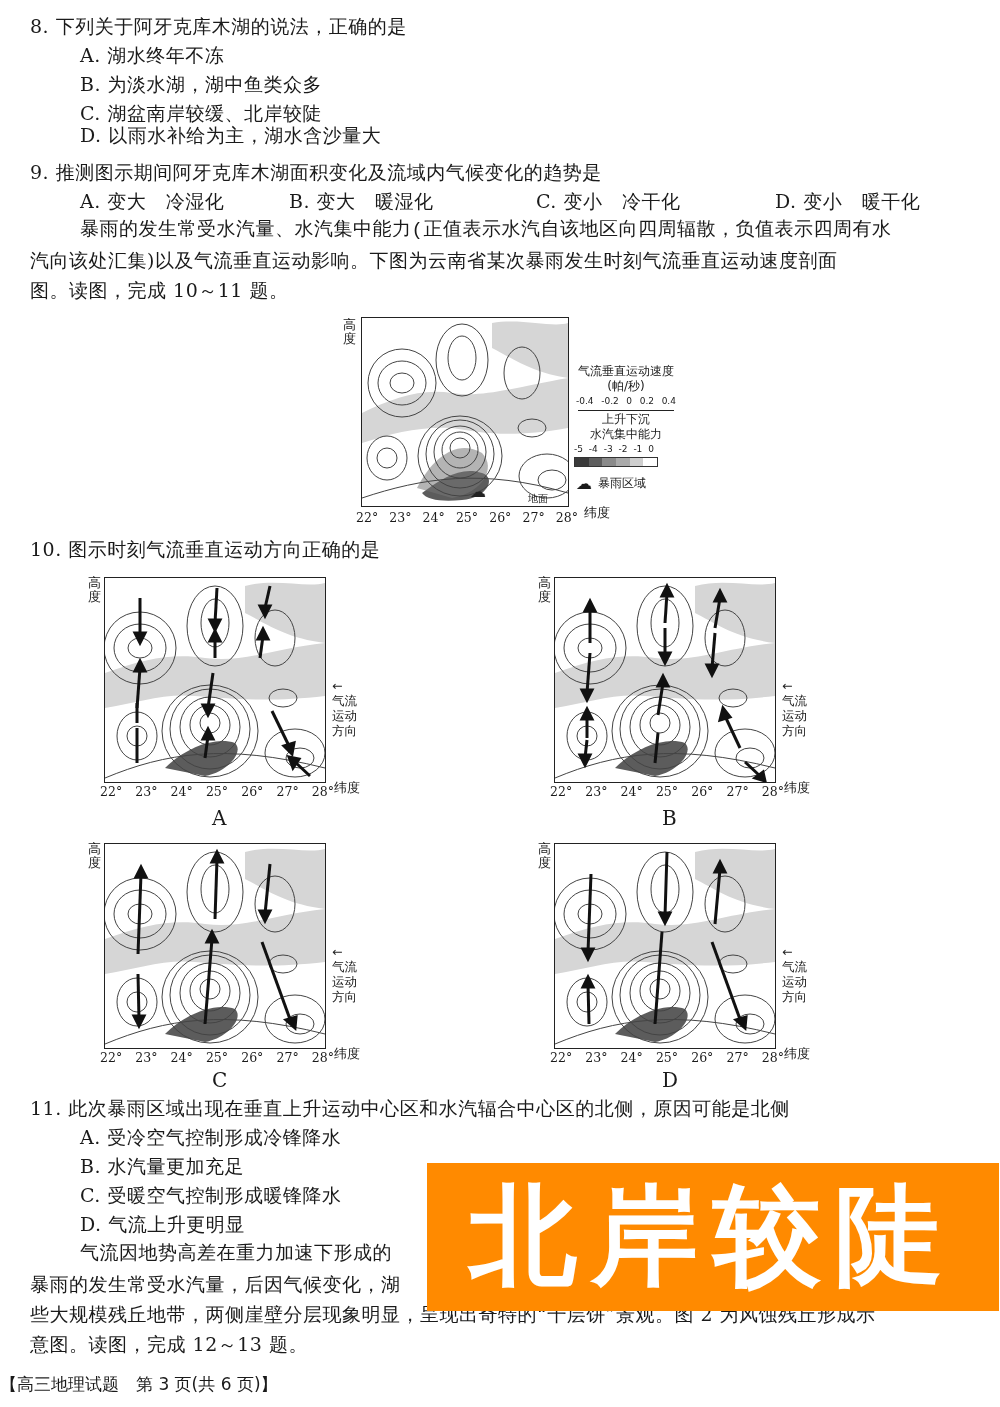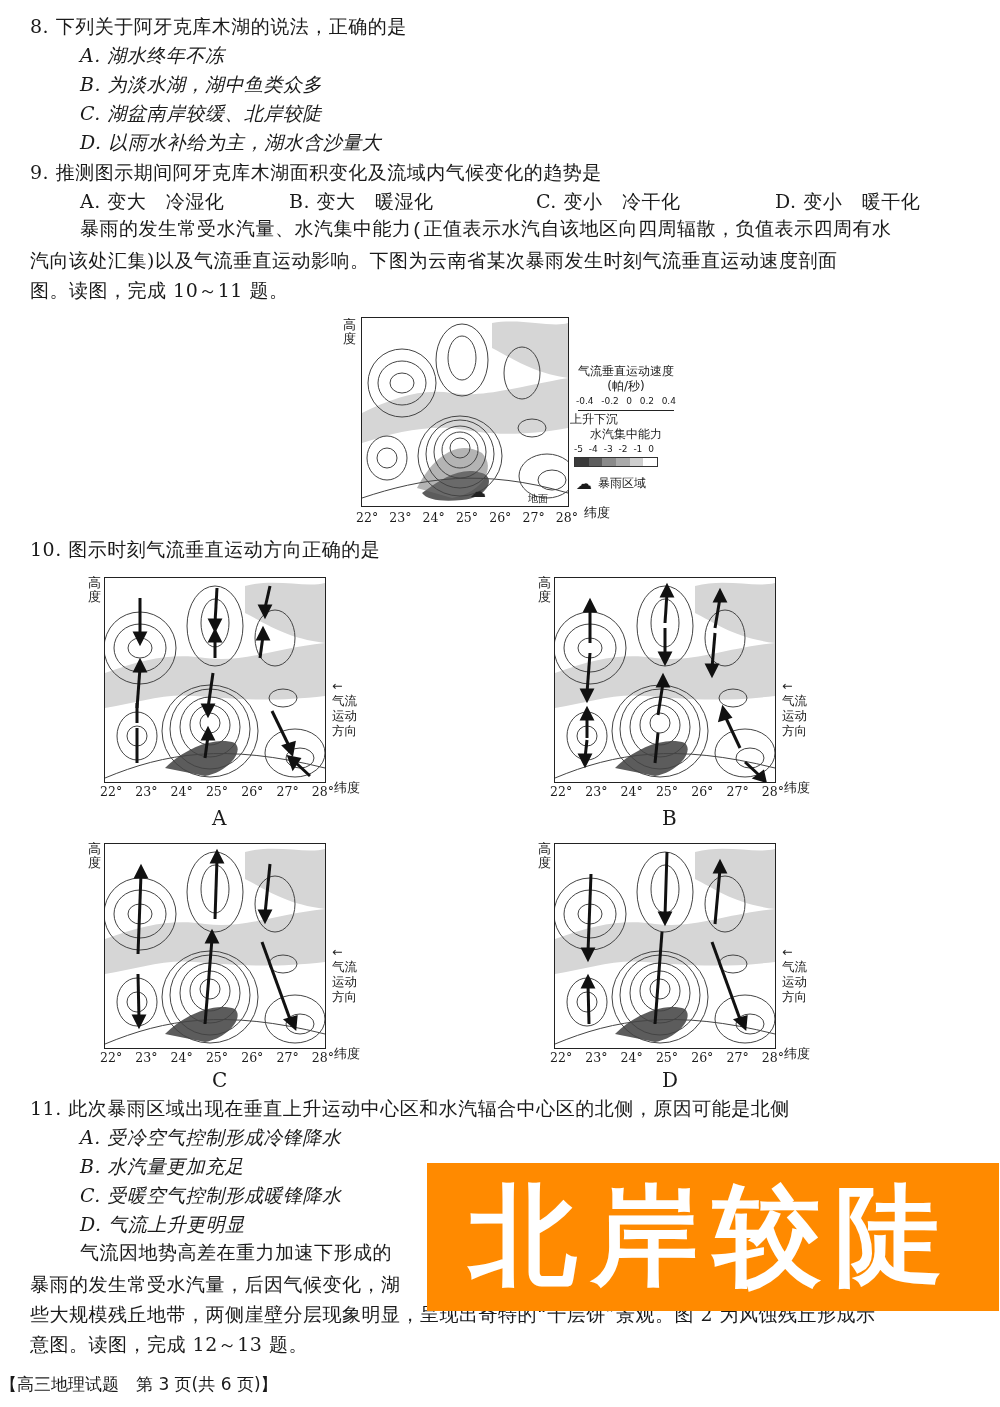--- a/index.html
+++ b/index.html
@@ -1,20 +1,20 @@
 <!DOCTYPE html>
 <html><head>
 <meta charset="utf-8">
 <style>
   html, body { margin:0; padding:0; background:#ffffff; }
   body { width:1000px; height:1407px; position:relative; overflow:hidden;
          font-family:"DejaVu Serif","Liberation Serif",serif; color:#1a1a1a; }
   .line { position:absolute; font-size:19px; line-height:24px; white-space:nowrap; letter-spacing:0.5px; }
   .q { left:30px; }
-  .opt { left:80px;font-style:italic; }
+  .opt { left:80px; }
   .indent { left:80px;font-family:Liberation Mono, monospace; }
   .fig { position:absolute; }
   .frame { position:absolute; border:1.5px solid #222; background:#fff; overflow:hidden; }
   .axis-lbl { position:absolute; font-size:13px; font-family:"DejaVu Serif",serif; white-space:nowrap; }
   .vlabel { position:absolute; font-size:13px; line-height:14px; width:14px; font-family:"DejaVu Sans",sans-serif; }
   .ticks { position:absolute; font-size:12.5px; display:flex; justify-content:space-between; font-family:"DejaVu Serif",serif; }
   .sub-label { position:absolute; font-size:20px; font-family:"DejaVu Serif",serif; }
   .legend { position:absolute; font-size:12px; font-family:"DejaVu Sans",sans-serif; line-height:15px; }
   .flow-legend { position:absolute; font-size:12.5px; line-height:15px; font-family:"DejaVu Sans",sans-serif; width:28px; }
   .banner { position:absolute; left:427px; top:1163px; width:572px; height:148px; background:#ff8a00;
@@ -22,21 +22,21 @@
   .banner span { color:#fff; font-family:"DejaVu Sans",sans-serif; font-weight:bold; font-size:108px; letter-spacing:14px; }
   .footer { position:absolute; left:0; width:1000px; top:1373px; font-size:17px; font-family:"DejaVu Sans",sans-serif; }
 </style>
 </head>
 <body>
 
 <div class="line q" style="top:14px">8. 下列关于阿牙克库木湖的说法，正确的是</div>
 <div class="line opt" style="top:43px">A. 湖水终年不冻</div>
 <div class="line opt" style="top:72px">B. 为淡水湖，湖中鱼类众多</div>
 <div class="line opt" style="top:101px">C. 湖盆南岸较缓、北岸较陡</div>
-<div class="line opt" style="top:130px">D. 以雨水补给为主，湖水含沙量大</div>
+<div class="line opt" style="top:123px">D. 以雨水补给为主，湖水含沙量大</div>
 
 <div class="line q" style="top:160px">9. 推测图示期间阿牙克库木湖面积变化及流域内气候变化的趋势是</div>
 <div class="line" style="top:189px; left:80px">A. 变大　冷湿化</div>
 <div class="line" style="top:189px; left:289px">B. 变大　暖湿化</div>
 <div class="line" style="top:189px; left:536px">C. 变小　冷干化</div>
 <div class="line" style="top:189px; left:775px">D. 变小　暖干化</div>
 
 <div class="line indent" style="top:218px">暴雨的发生常受水汽量、水汽集中能力(正值表示水汽自该地区向四周辐散，负值表示四周有水</div>
 <div class="line q" style="top:248px">汽向该处汇集)以及气流垂直运动影响。下图为云南省某次暴雨发生时刻气流垂直运动速度剖面</div>
 <div class="line q" style="top:278px">图。读图，完成 10～11 题。</div>
@@ -86,21 +86,21 @@
     <div>气流垂直运动速度</div>
     <div>(帕/秒)</div>
     <div style="display:flex; justify-content:space-between; font-size:9px; padding:0 6px">
       <span>-0.4</span>
       <span>-0.2</span>
       <span>0</span>
       <span>0.2</span>
       <span>0.4</span>
     </div>
     <div style="height:1px; background:#222; margin:1px 8px"></div>
-    <div style="display:flex; justify-content:flex-start; padding:0 0">
+    <div style="display:flex; justify-content:center; padding:0 0">
       <span>上升</span>
       <span>下沉</span>
     </div>
     <div>水汽集中能力</div>
     <div style="display:flex; justify-content:space-between; font-size:9px; padding:0 4px 0 4px; width:80px">
       <span>-5</span>
       <span>-4</span>
       <span>-3</span>
       <span>-2</span>
       <span>-1</span>

